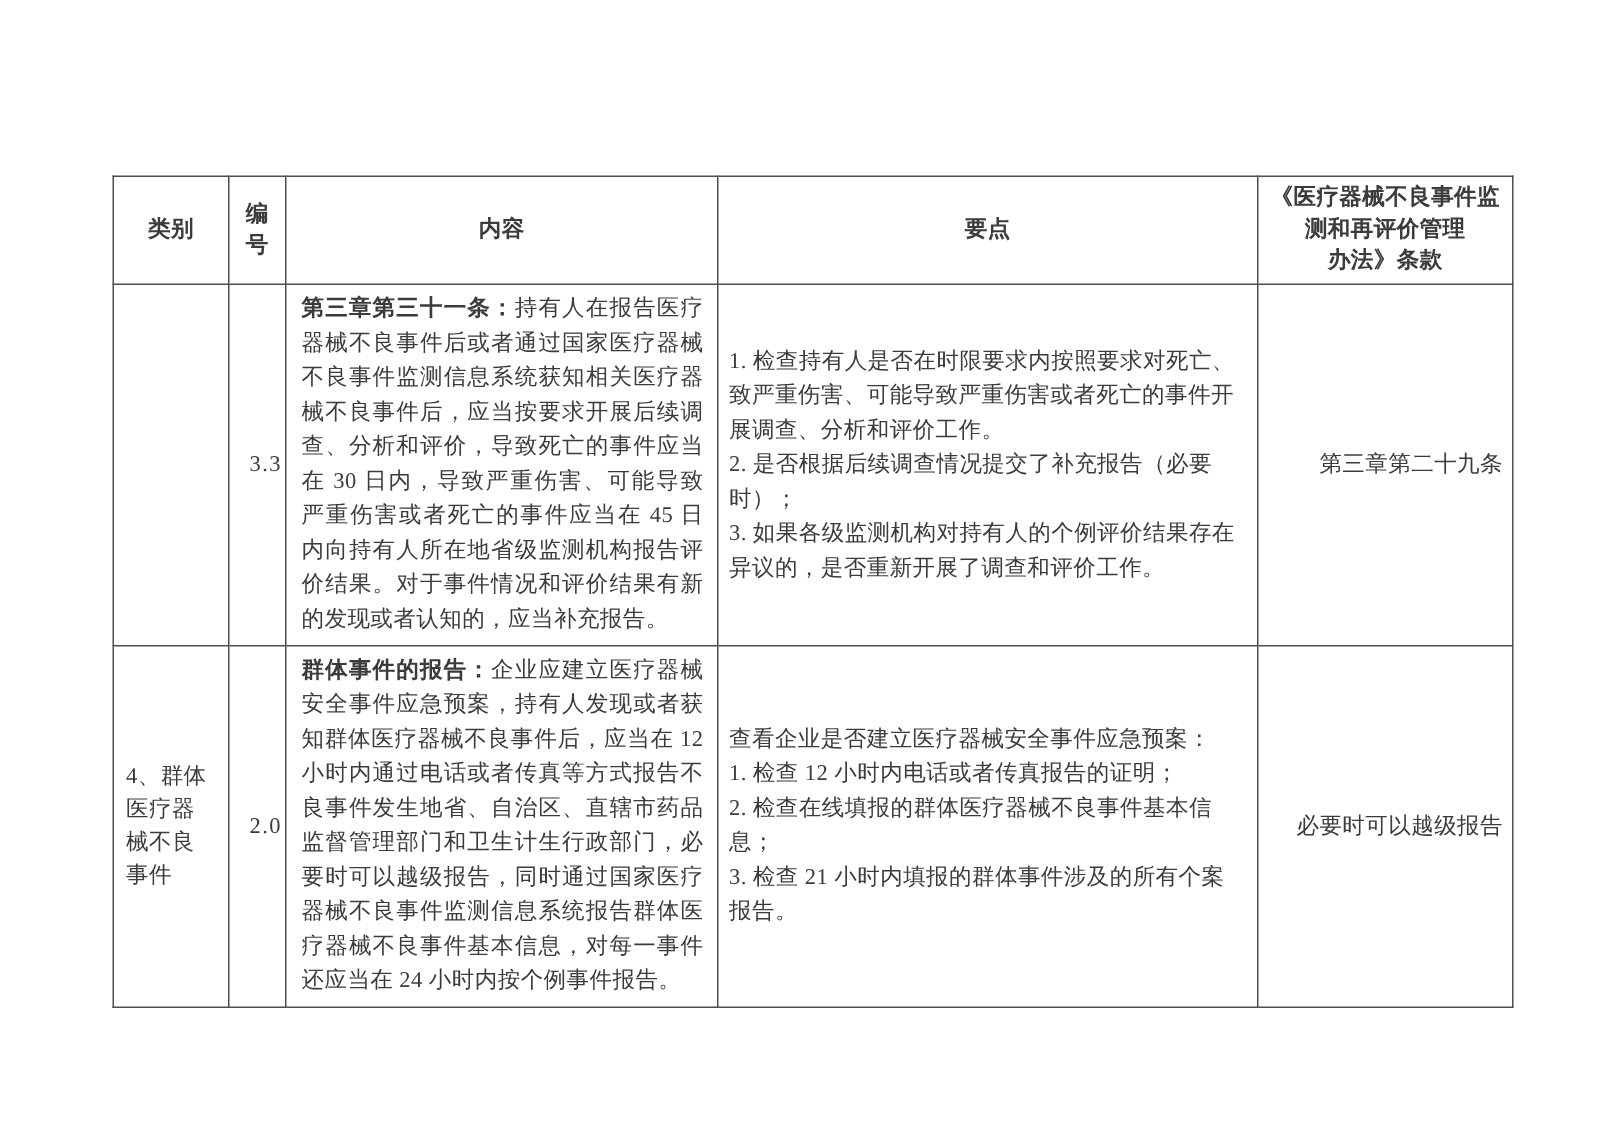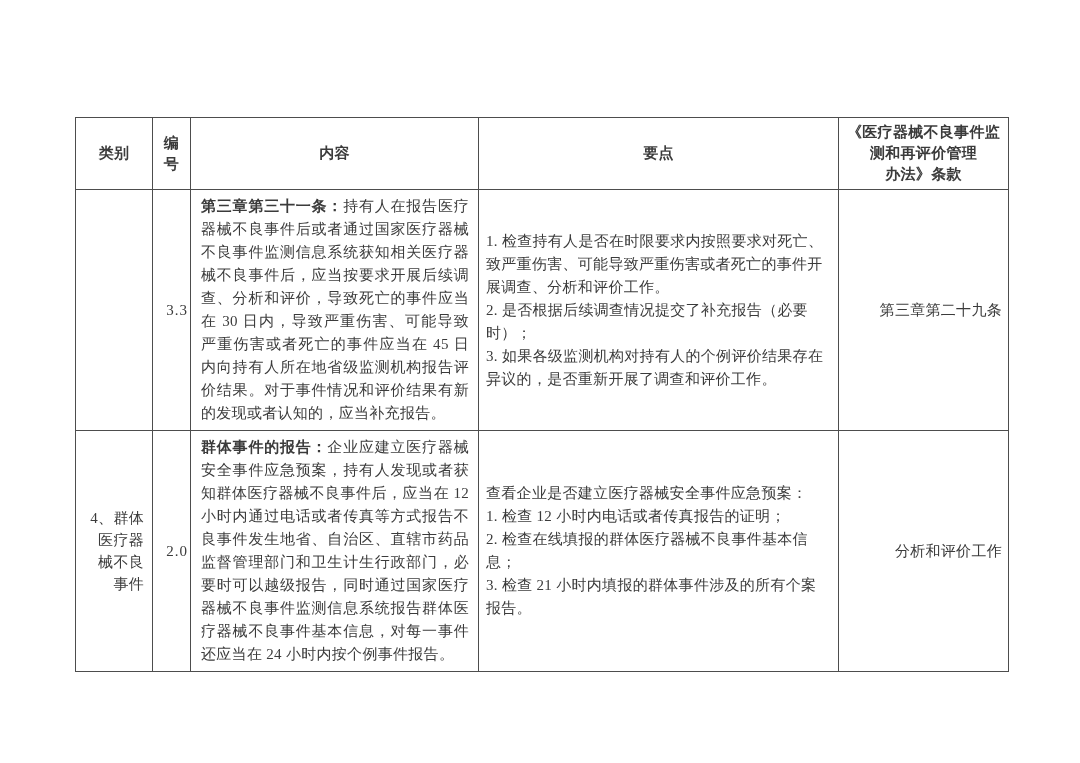--- a/index.html
+++ b/index.html
@@ -42,21 +42,21 @@
     font-weight: bold;
     text-align: center;
     vertical-align: middle;
     line-height: 21px;
   }
   .hdr-clause {
     white-space: pre-line;
     margin-top: 14px;
   }
   td.cell-category {
-    text-align: right;
+    text-align: left;
     vertical-align: middle;
     padding: 4px 8px;
   }
   td.cell-number {
     text-align: right;
     vertical-align: middle;
     padding: 4px 2px;
     letter-spacing: 1px;
   }
   td.cell-content {
@@ -115,18 +115,18 @@
         <td class="cell-clause">第三章第二十九条</td>
       </tr>
       <tr style="height:233px">
         <td class="cell-category">4、群体医疗器械不良事件</td>
         <td class="cell-number">2.0</td>
         <td class="cell-content"><span class="lead">群体事件的报告：</span><span>企业应建立医疗器械安全事件应急预案，持有人发现或者获知群体医疗器械不良事件后，应当在 12 小时内通过电话或者传真等方式报告不良事件发生地省、自治区、直辖市药品监督管理部门和卫生计生行政部门，必要时可以越级报告，同时通过国家医疗器械不良事件监测信息系统报告群体医疗器械不良事件基本信息，对每一事件还应当在 24 小时内按个例事件报告。</span></td>
         <td class="cell-keypoints">查看企业是否建立医疗器械安全事件应急预案：
 1. 检查 12 小时内电话或者传真报告的证明；
 2. 检查在线填报的群体医疗器械不良事件基本信息；
 3. 检查 21 小时内填报的群体事件涉及的所有个案报告。</td>
-        <td class="cell-clause">分析和评价工作</td>
+        <td class="cell-clause">必要时可以越级报告</td>
       </tr>
     </tbody>
   </table>
 
 </div>
 
 </body></html>

